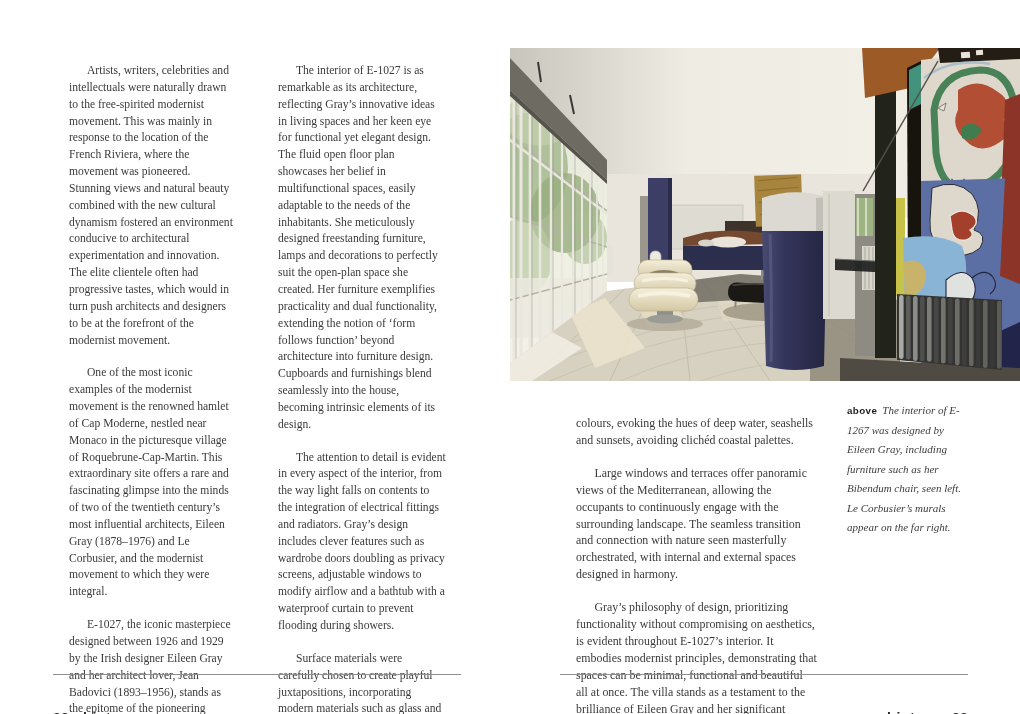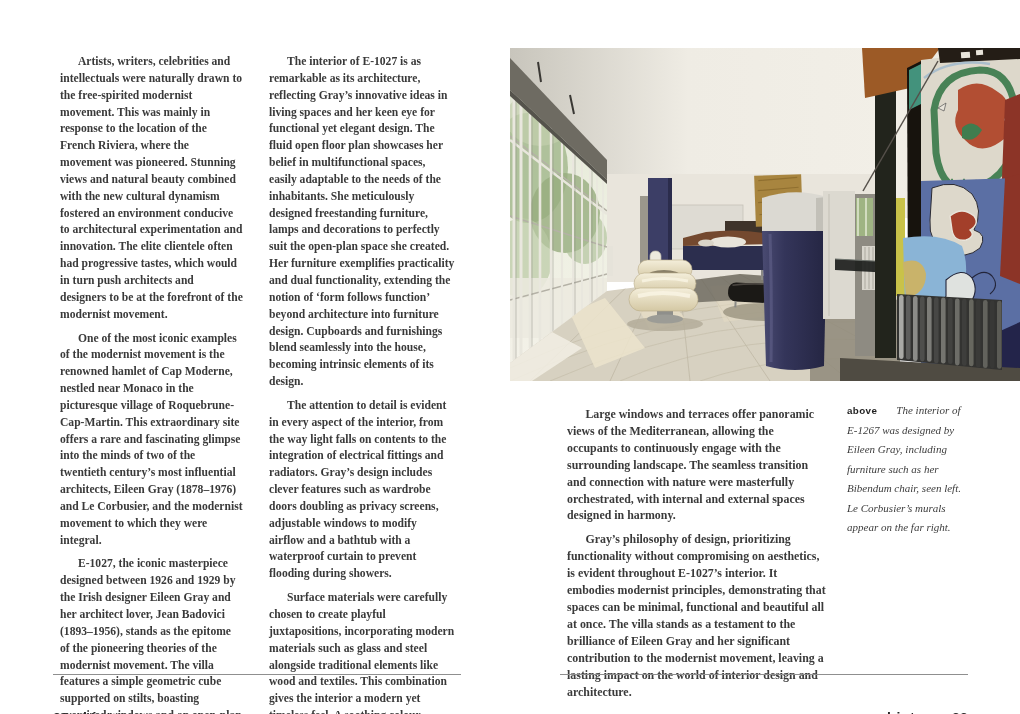--- a/index.html
+++ b/index.html
@@ -2,33 +2,33 @@
 <html><head>
 <meta charset="utf-8">
 <style>
   html,body{margin:0;padding:0;}
   body{
     width:1020px;height:714px;position:relative;background:#ffffff;
     font-family:"Liberation Serif", serif;color:#3a3a3a;
     -webkit-font-smoothing:antialiased;
   }
   .col{position:absolute;font-size:11.6px;line-height:16.85px;text-align:left;}
-  .col p{margin:7px;font-weight:bold;}
+  .col p{margin:16px;}
   .col p.indent{text-indent:1.55em;}
   #col1{left:53px;top:47px;width:197px;}
   #col2{left:262px;top:47px;width:200px;}
   #rcol{left:560px;top:399px;width:273px;font-size:11.9px;line-height:16.9px;}
   #caption{
     position:absolute;left:847px;top:401px;width:124px;
     font-size:11px;line-height:19.5px;font-style:italic;color:#3c3c3c;
   }
   #caption .cap-label{
     font-style:normal;font-weight:bold;
     font-family:"Liberation Sans", sans-serif;font-size:9.8px;
-    letter-spacing:.4px;color:#1f1f1f;margin-right:19px;
+    letter-spacing:.4px;color:#1f1f1f;margin-right:5px;
   }
   .footer-rule{position:absolute;height:1px;background:#8f8f8f;top:674px;}
   #rule-left{left:53px;width:408px;}
   #rule-right{left:560px;width:408px;}
   .footer{
     position:absolute;top:681px;font-family:"Liberation Sans", sans-serif;
     font-size:14px;font-weight:bold;color:#262626;letter-spacing:.9px;margin-top:29px;
   }
   #footer-left{left:53px;}
   #footer-right{left:560px;width:408px;text-align:right;}
@@ -279,21 +279,22 @@
       <rect x="480" y="252.4" width="4.6" height="68" rx="2.3" fill="#383836"></rect>
       <rect x="487" y="252.8" width="4.6" height="68" rx="2.3" fill="#5c5c56"></rect>
     </g>
   </g>
 
   <line x1="353" y1="143" x2="428" y2="13" stroke="#55504a" stroke-width="1.5"></line>
 </svg>
 </div>
 
 <div class="col" id="rcol">
-  <p class="indent">Large windows and terraces offer panoramic views of the Mediterranean, allowing the occupants to continuously engage with the surrounding landscape. The seamless transition and connection with nature were masterfully orchestrated, with internal and external spaces designed in harmony.</p>
+  <p>colours, evoking the hues of deep water, seashells and sunsets, avoiding clichéd coastal palettes.</p>
+  <p class="indent">Large windows and terraces offer panoramic views of the Mediterranean, allowing the occupants to continuously engage with the surrounding landscape. The seamless transition and connection with nature seen masterfully orchestrated, with internal and external spaces designed in harmony.</p>
   <p class="indent">Gray’s philosophy of design, prioritizing functionality without compromising on aesthetics, is evident throughout E-1027’s interior. It embodies modernist principles, demonstrating that spaces can be minimal, functional and beautiful all at once. The villa stands as a testament to the brilliance of Eileen Gray and her significant contribution to the modernist movement, leaving a lasting impact on the world of interior design and architecture.</p>
 </div>
 
 <div id="caption">
   <span class="cap-label">above</span><span>The interior of E-1267 was designed by Eileen Gray, including furniture such as her Bibendum chair, seen left. Le Corbusier’s murals appear on the far right.</span>
 </div>
 
 <div class="footer-rule" id="rule-left"></div>
 <div class="footer-rule" id="rule-right"></div>
 

